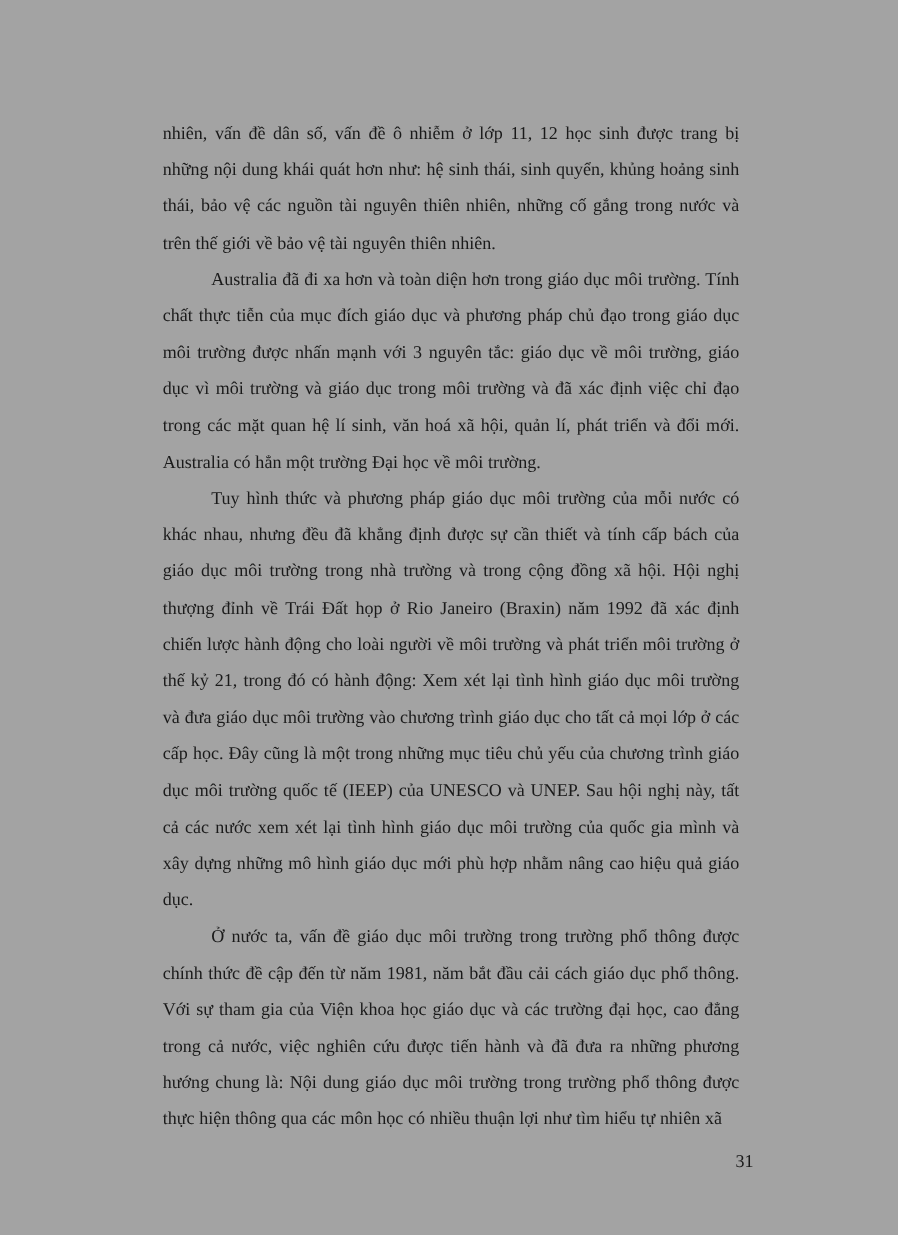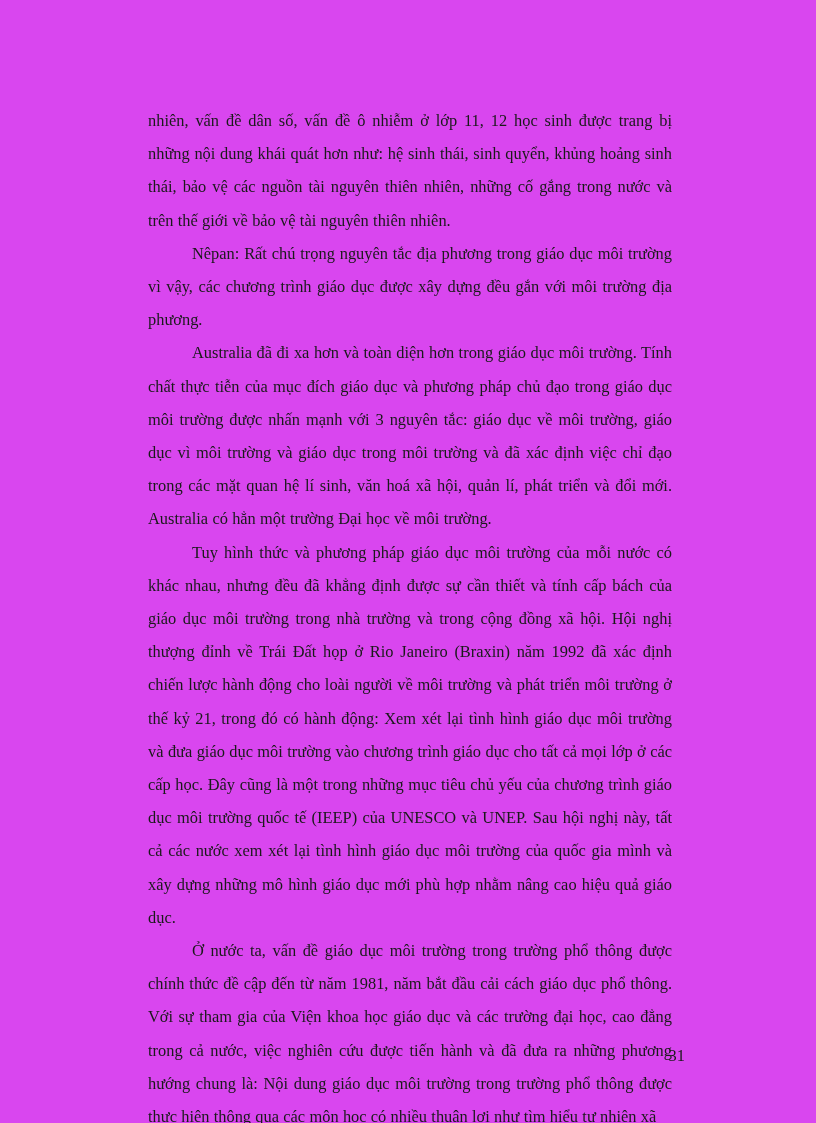--- a/index.html
+++ b/index.html
@@ -14,21 +14,21 @@
     font-family: "Liberation Serif", "DejaVu Serif", serif;
     color: #1a1a1a;
     overflow: hidden;
   }
   .page {
     position: absolute;
     top: 0;
     left: 0;
     width: 816px;
     height: 1123px;
-    background: #d946ef;
+    background: #a3a3a3;
   }
   .content {
     position: absolute;
     left: 148px;
     top: 104px;
     width: 524px;
   }
   .para {
     margin: 0;
     font-size: 16.4px;
@@ -52,19 +52,18 @@
     line-height: 20px;
     font-family: "Liberation Serif", "DejaVu Serif", serif;
   }
 </style>
 </head>
 <body>
 
 <div class="page">
   <div class="content">
     <p class="para">nhiên, vấn đề dân số, vấn đề ô nhiễm ở lớp 11, 12 học sinh được trang bị những nội dung khái quát hơn như: hệ sinh thái, sinh quyển, khủng hoảng sinh thái, bảo vệ các nguồn tài nguyên thiên nhiên, những cố gắng trong nước và trên thế giới về bảo vệ tài nguyên thiên nhiên.</p>
-    <p class="para indent">Nêpan: Rất chú trọng nguyên tắc địa phương trong giáo dục môi trường vì vậy, các chương trình giáo dục được xây dựng đều gắn với môi trường địa phương.</p>
     <p class="para indent">Australia đã đi xa hơn và toàn diện hơn trong giáo dục môi trường. Tính chất thực tiễn của mục đích giáo dục và phương pháp chủ đạo trong giáo dục môi trường được nhấn mạnh với 3 nguyên tắc: giáo dục về môi trường, giáo dục vì môi trường và giáo dục trong môi trường và đã xác định việc chỉ đạo trong các mặt quan hệ lí sinh, văn hoá xã hội, quản lí, phát triển và đổi mới. Australia có hẳn một trường Đại học về môi trường.</p>
     <p class="para indent">Tuy hình thức và phương pháp giáo dục môi trường của mỗi nước có khác nhau, nhưng đều đã khẳng định được sự cần thiết và tính cấp bách của giáo dục môi trường trong nhà trường và trong cộng đồng xã hội. Hội nghị thượng đỉnh về Trái Đất họp ở Rio Janeiro (Braxin) năm 1992 đã xác định chiến lược hành động cho loài người về môi trường và phát triển môi trường ở thế kỷ 21, trong đó có hành động: Xem xét lại tình hình giáo dục môi trường và đưa giáo dục môi trường vào chương trình giáo dục cho tất cả mọi lớp ở các cấp học. Đây cũng là một trong những mục tiêu chủ yếu của chương trình giáo dục môi trường quốc tế (IEEP) của UNESCO và UNEP. Sau hội nghị này, tất cả các nước xem xét lại tình hình giáo dục môi trường của quốc gia mình và xây dựng những mô hình giáo dục mới phù hợp nhằm nâng cao hiệu quả giáo dục.</p>
     <p class="para indent">Ở nước ta, vấn đề giáo dục môi trường trong trường phổ thông được chính thức đề cập đến từ năm 1981, năm bắt đầu cải cách giáo dục phổ thông. Với sự tham gia của Viện khoa học giáo dục và các trường đại học, cao đẳng trong cả nước, việc nghiên cứu được tiến hành và đã đưa ra những phương hướng chung là: Nội dung giáo dục môi trường trong trường phổ thông được thực hiện thông qua các môn học có nhiều thuận lợi như tìm hiểu tự nhiên xã</p>
   </div>
   <div class="page-number">31</div>
 </div>
 
 </body></html>

